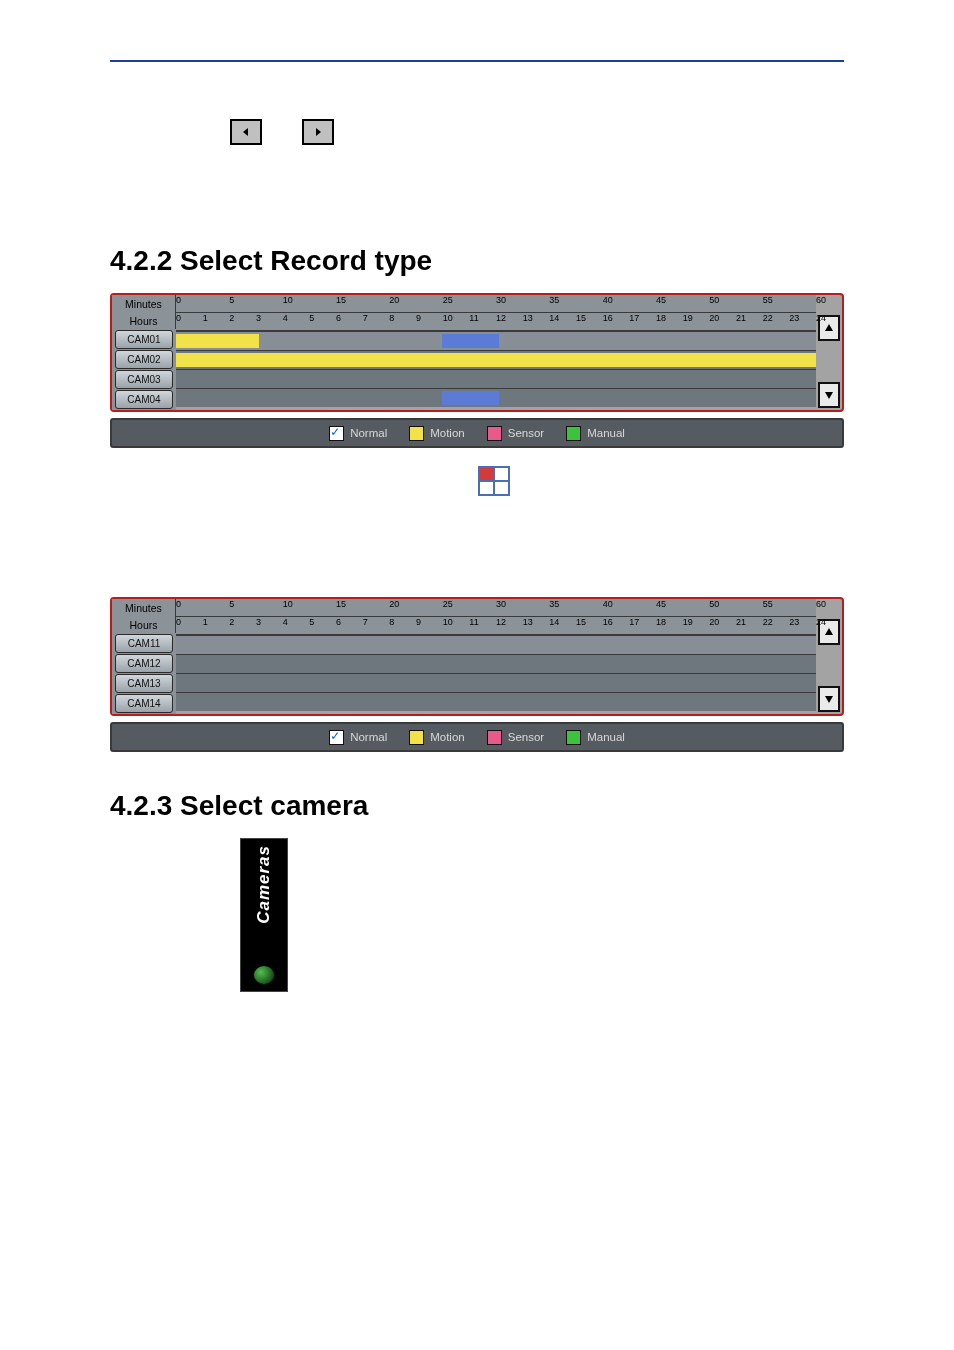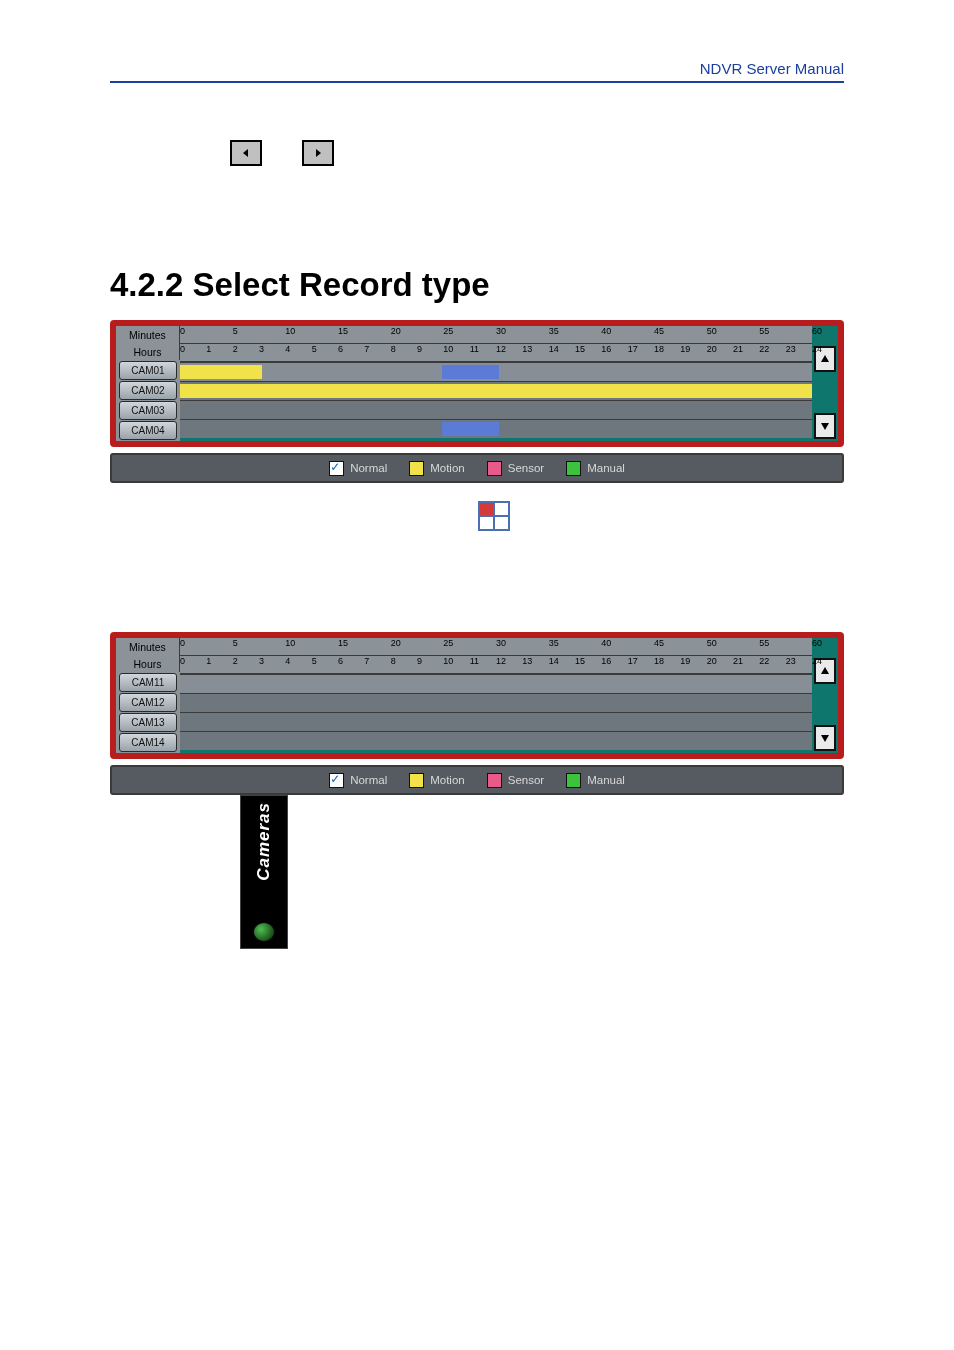--- a/index.html
+++ b/index.html
@@ -4,24 +4,24 @@
 <style>
 body{margin:0;background:#fff;font-family:Verdana,Arial,sans-serif;color:#000;width:954px}
 .page{padding:60px 110px 40px 110px}
 .header-link{text-align:right;color:#1a3f9c;font-size:15px;margin-bottom:4px}
 .rule{border:none;border-top:2px solid #1a3f9c;margin:0 0 24px 0}
 .arrow-row{display:flex;gap:40px;padding-left:120px;margin-bottom:8px}
 .arrow-btn{width:28px;height:22px;background:#c0c0c0;border:2px solid #000;display:flex;align-items:center;justify-content:center}
 .arrow-btn svg{width:10px;height:10px}
 .body-text{color:#fff;font-size:15px;line-height:1.8;margin:6px 0}
 .para2{text-align:justify}
-h2{font-family:Verdana,Arial,sans-serif;font-weight:bold;font-size:33px;margin:38px 0 16px 0}
+h2{font-family:Verdana,Arial,sans-serif;font-weight:bold;font-size:28px;margin:38px 0 16px 0}
 h3{font-family:Verdana,Arial,sans-serif;font-weight:bold;font-size:27px;margin:26px 0 24px 0}
 
-.timeline{background:#0f766e;border:6px solid #b91c1c;border-radius:4px;padding:0;position:relative;margin:0 0 6px 0}
+.timeline{background:#a3a3a3;border:2px solid #b91c1c;border-radius:4px;padding:0;position:relative;margin:0 0 6px 0}
 .tl-inner{display:flex}
 .labels{width:64px;background:#8b9399}
 .lbl{height:17px;font-size:10.5px;display:flex;align-items:center;justify-content:center;color:#000;border-right:1px solid #3a3a3a}
 .cam-btn{height:17px;margin:1px 3px;background:linear-gradient(#d0d6da,#9aa3aa);border:1px solid #2a2a2a;border-radius:3px;font-size:10px;display:flex;align-items:center;justify-content:center;color:#111}
 .track-area{flex:1;position:relative}
 .scale{height:17px;position:relative;background:#8b9399;border-bottom:1px solid #3a3a3a}
 .tick{position:absolute;top:0;font-size:9px;color:#000}
 .rows{}
 .row{height:18px;background:#6f777e;border-top:1px solid #3a3a3a;position:relative}
 .row0{background:#878e95}
@@ -48,21 +48,20 @@
 .cam-panel{margin-left:130px;width:46px;height:140px;background:#000;border:1px solid #444;display:flex;flex-direction:column;align-items:center;justify-content:space-between;padding:6px 0}
 .cam-label{writing-mode:vertical-rl;transform:rotate(180deg);color:#fff;font-weight:bold;font-style:italic;font-size:17px;letter-spacing:1px}
 .cam-led{width:20px;height:18px;border-radius:50%;background:radial-gradient(circle at 35% 35%,#4fbf4f,#062506);border:1px solid #0a0a0a}
 
 .synchro{margin-left:100px;display:inline-block;background:#000;border:2px solid #6a7aa8;color:#fff;font-size:18px;padding:6px 10px}
 </style>
 </head>
 <body>
 
 <div class="page">
-  <div class="header-link">NDVR Server Manual</div>
   <hr class="rule">
 
   <div class="body-text">
     <span>press          or          to show other channels, when click one camera, it</span>
   </div>
   <div class="arrow-row">
     <div class="arrow-btn">
       <svg viewBox="0 0 10 10">
           <polygon points="7,1 7,9 2,5" fill="#000"></polygon>
         </svg>
@@ -278,20 +277,21 @@
     <span class="chip">
         <span class="box pink"></span>
         <span>Sensor</span>
       </span>
     <span class="chip">
         <span class="box green"></span>
         <span>Manual</span>
       </span>
   </div>
 
+  <h2>4.2.3 Select camera</h2>
 
   <div class="cam-panel">
     <div class="cam-label">Cameras</div>
     <div class="cam-led"></div>
   </div>
 
   <div class="white-block">System default displays all camera of current Server. After selected the</div>
   <div class="white-block">server, the date and record type, click cameras you wanted to play. To click the</div>
   <div class="white-block">1st camera then press shift and click the 16th camera that will select all of the 16</div>
   <div class="white-block">cameras.</div>

